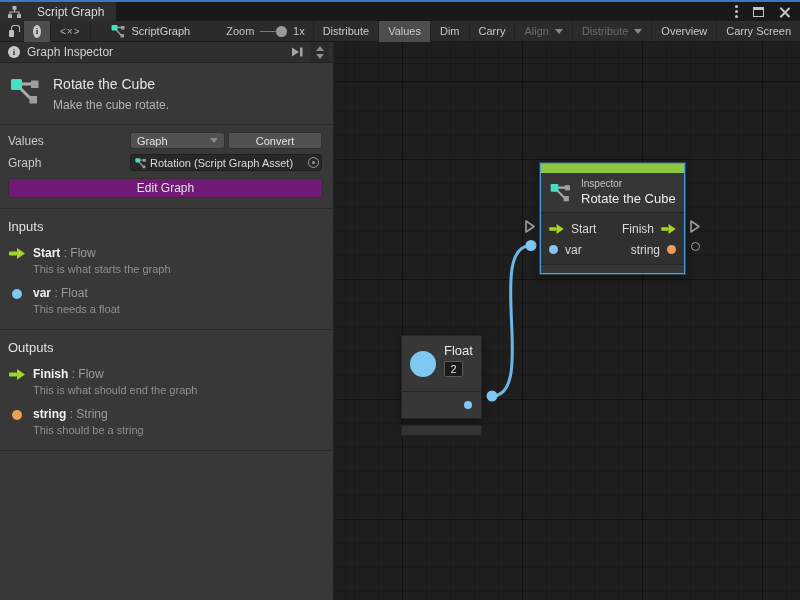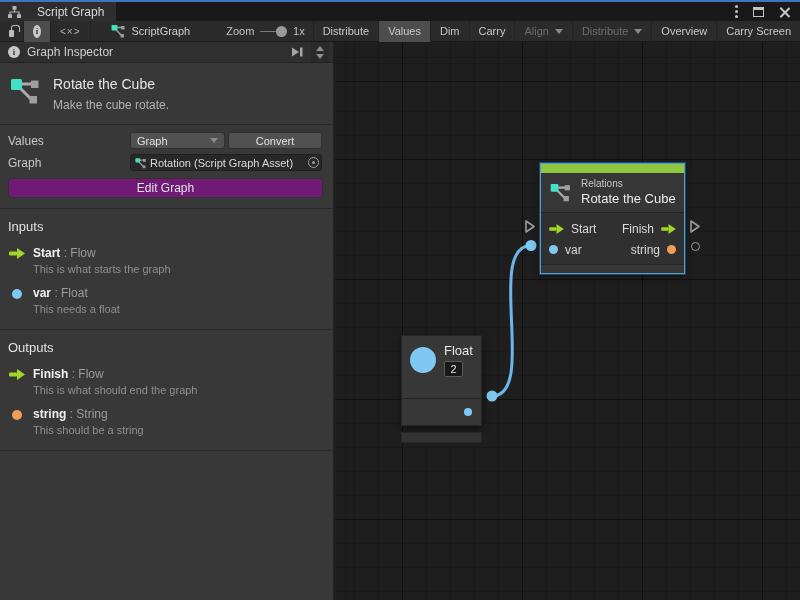--- a/index.html
+++ b/index.html
@@ -112,21 +112,21 @@
   .sg-ports { background:#303030; padding:5px 0 4px 0; }
   .prow { display:flex; align-items:center; height:21px; padding:0 8px; }
   .prow .lbl { margin-left:7px; }
   .prow .rlbl { margin-left:auto; margin-right:7px; }
   .sg-footer { height:9px; background:#363636; border-top:1px solid #242424; }
   .ext { position:absolute; }
   .ext-circle { width:9px; height:9px; border:1.5px solid #9a9a9a; border-radius:50%; }
 
   .float-node { left:66px; top:293px; width:81px; }
   .fl-box { background:#373737; border:1px solid #262626; box-shadow:0 3px 8px rgba(0,0,0,.45); }
-  .fl-header { display:flex; align-items:center; gap:8px; padding:7px 6px 21px 8px;
+  .fl-header { display:flex; align-items:flex-end; gap:8px; padding:7px 6px 14px 8px;
                border-bottom:1px solid #242424; }
   .fl-circle { width:26px; height:26px; border-radius:50%; background:#7ec8f2; flex:none; }
   .fl-title { font-size:13px; color:#e8e8e8; }
   .fl-value { width:19px; height:16px; background:#191919; border:1px solid #5a5a5a; border-radius:2px;
               font-size:11px; color:#e0e0e0; display:flex; align-items:center; justify-content:center;
               margin-top:3px; }
   .fl-body { height:26px; display:flex; align-items:center; justify-content:flex-end; padding-right:9px; }
   .fl-footer { height:11px; background:#333333; border:1px solid #262626; margin-top:6px; }
 
   svg { display:block; }
@@ -326,21 +326,21 @@
     <div class="sg-header">
       <span>
         <svg width="23" height="21" viewBox="0 0 30 30">
           <path d="M8 8 H22 M7 9 L21 23" stroke="#ababab" stroke-width="3" fill="none"></path>
           <rect x="1" y="3" width="11" height="11" rx="1.5" fill="#43e0c4"></rect>
           <rect x="21" y="4.5" width="7.5" height="7.5" fill="#9e9e9e"></rect>
           <rect x="19.5" y="20" width="7.5" height="7.5" fill="#9e9e9e"></rect>
         </svg>
       </span>
       <div>
-        <div class="sg-kind">Relations</div>
+        <div class="sg-kind">Inspector</div>
         <div class="sg-title">Rotate the Cube</div>
       </div>
     </div>
     <div class="sg-ports">
       <div class="prow">
         <span>
           <svg width="15" height="10" viewBox="0 0 16 11" fill="#a2d725">
             <rect x="0" y="3.6" width="8" height="3.8" rx="1"></rect>
               <polygon points="8,0 16,5.5 8,11"></polygon>
           </svg>

